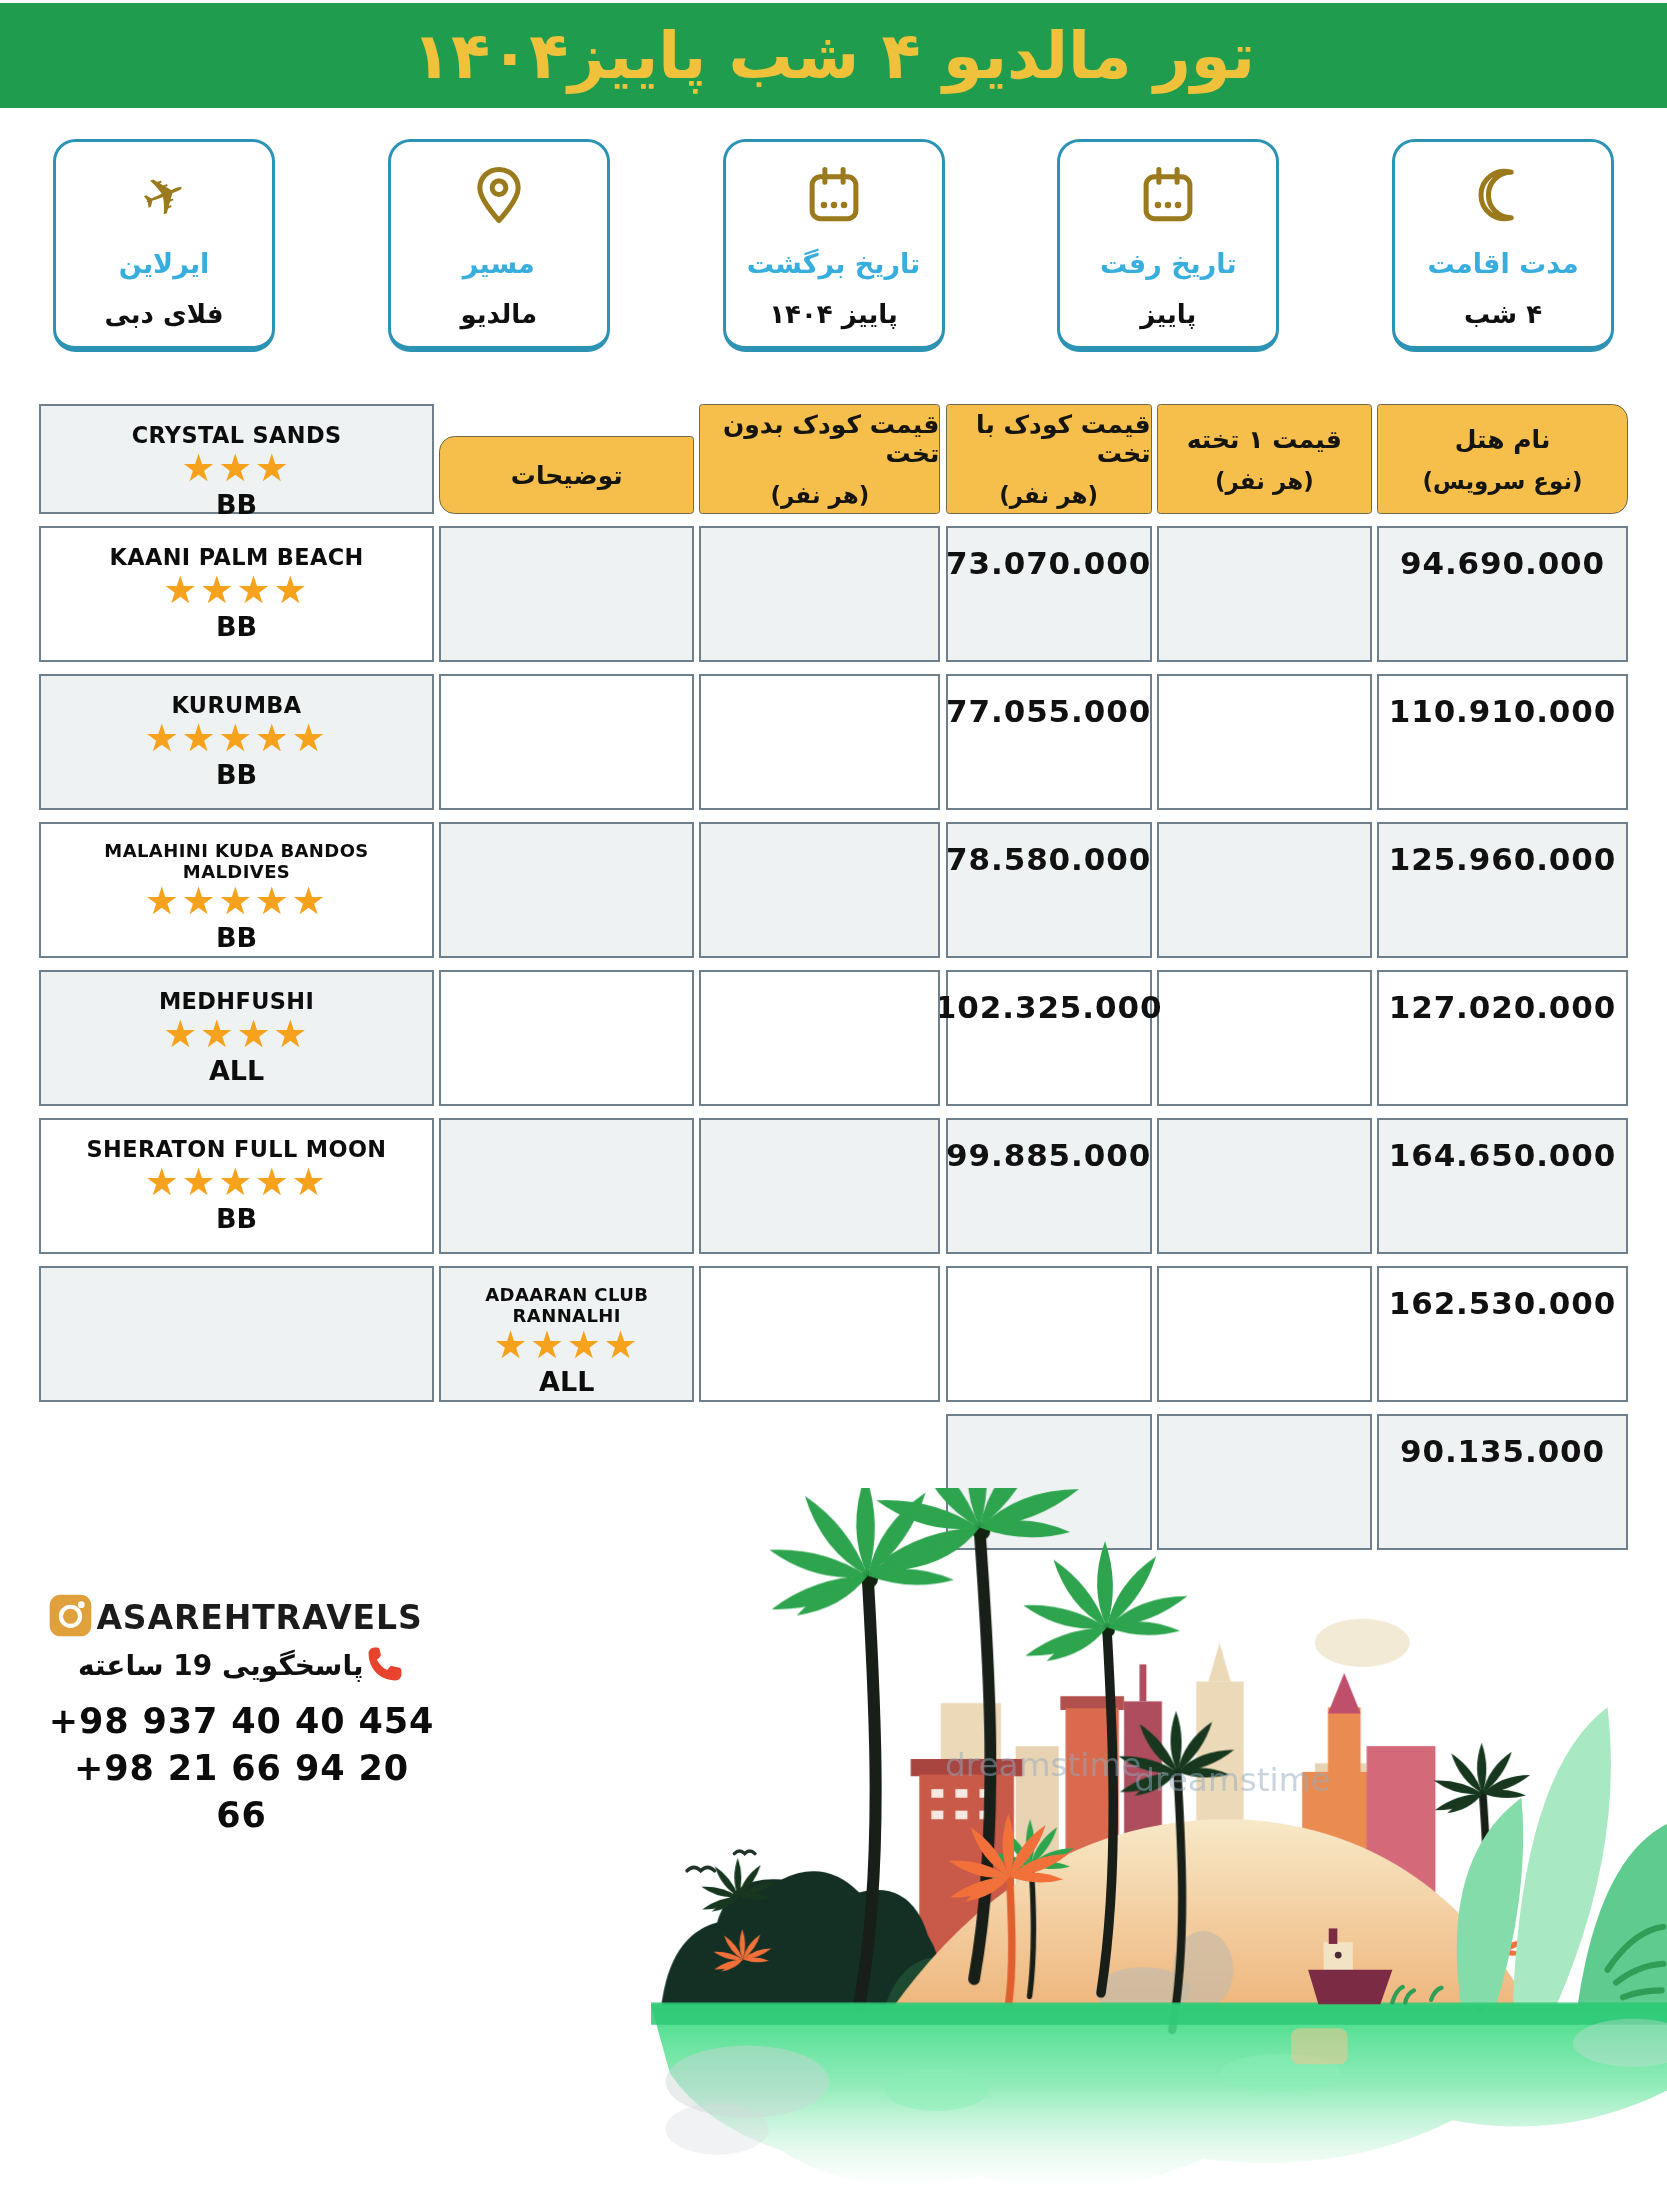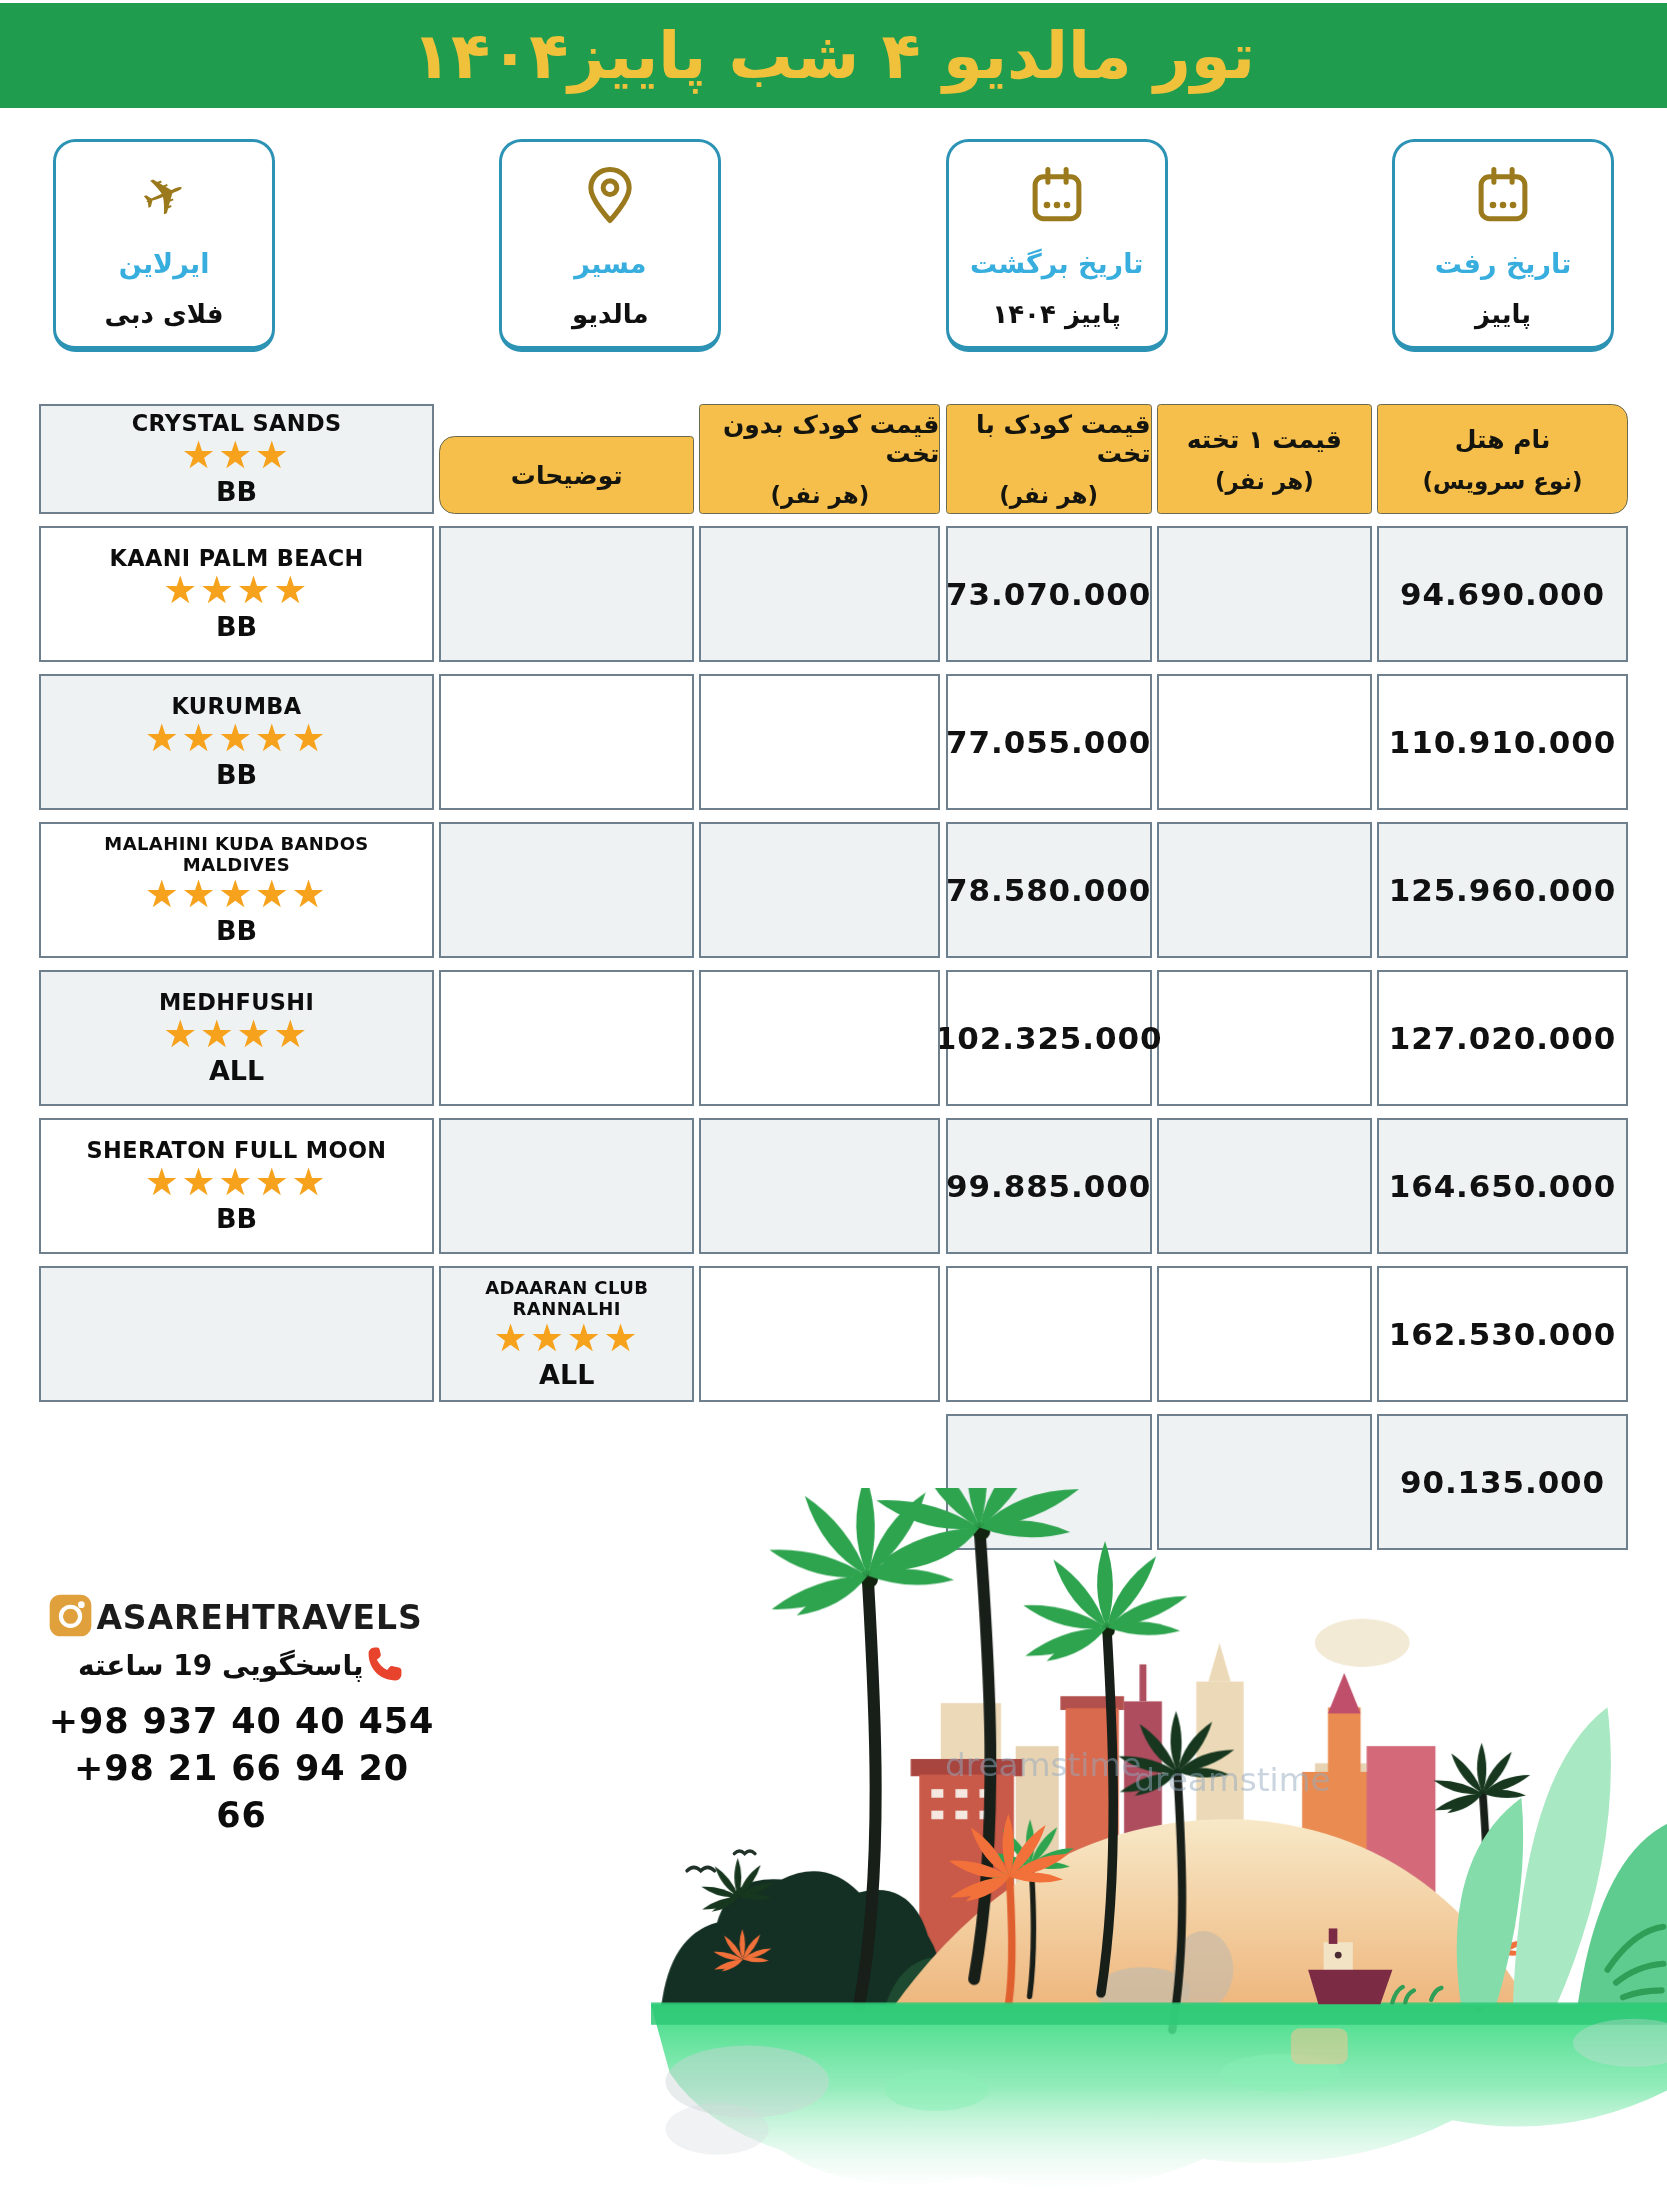--- a/index.html
+++ b/index.html
@@ -31,21 +31,21 @@
   
   .price-table{position:absolute;top:404px;right:39px;left:39px;display:grid;direction:rtl;
       grid-template-columns:251px 215px 206px 241px 255px 1fr;
       grid-template-rows:110px;grid-auto-rows:136px;column-gap:5.2px;row-gap:12px;}
   .th{background:var(--header_amber);border:1.7px solid #6b6b52;display:flex;flex-direction:column;align-items:center;
       justify-content:center;gap:14px;font-weight:bold;color:#15150f;border-radius:3.4px;}
   .th .l1{font-size:25px;} .th .l2{font-size:23px;}
   .th-hotel{border-radius:3.4px 15.5px 15.5px 3.4px;}
   .th-notes{border-radius:15.5px 3.4px 3.4px 15.5px;margin-top:32px;}
   .td{background:#fff;border:2.6px solid var(--cell_border);display:flex;flex-direction:column;align-items:center;
-      justify-content:center;padding:23px;}
+      padding:17px;}
   .td.stripe{background:var(--row_stripe);}
   .price{font-size:31px;font-weight:bold;color:#111;letter-spacing:0.9px;}
   .hotel-name{font-size:22.4px;font-weight:bold;color:#0d0d0d;text-align:center;line-height:1.15;letter-spacing:0.4px;}
   .hotel-name.small{font-size:18px;}
   .stars{color:var(--star_orange);font-size:38px;line-height:1.05;letter-spacing:2.6px;white-space:nowrap;}
   .meal{font-size:27px;font-weight:bold;color:#0d0d0d;}
 
   
   .footer{position:absolute;top:1593px;left:48px;width:387px;text-align:center;}
   .brand-row{display:flex;align-items:center;gap:3.4px;}
@@ -67,20 +67,29 @@
 <body>
 
 <div class="page">
 
   <div class="banner">
     <div class="banner-title">تور مالدیو ۴ شب پاییز۱۴۰۴</div>
   </div>
 
   <div class="cards">
 
+    <div class="card">
+      <div class="card-icon">
+        <svg width="60" height="62" viewBox="0 0 64 68" fill="none">
+          <path d="M41 9 A 26 26 0 1 0 41 59 A 21 21 0 1 1 41 9 Z" stroke-width="5.5" stroke-linejoin="round"></path>
+        </svg>
+      </div>
+      <div class="card-label">مدت اقامت</div>
+      <div class="card-value">۴ شب</div>
+    </div>
 
     <div class="card">
       <div class="card-icon">
         <svg width="60" height="62" viewBox="0 0 64 68" fill="none">
           <rect x="8" y="14" width="48" height="46" rx="9" stroke-width="5.5"></rect>
           <line x1="22" y1="6" x2="22" y2="20" stroke-width="5.5" stroke-linecap="round"></line>
           <line x1="42" y1="6" x2="42" y2="20" stroke-width="5.5" stroke-linecap="round"></line>
           <circle cx="21" cy="45" r="3.6" fill="currentColor" stroke="none"></circle>
           <circle cx="32" cy="45" r="3.6" fill="currentColor" stroke="none"></circle>
           <circle cx="43" cy="45" r="3.6" fill="currentColor" stroke="none"></circle>

